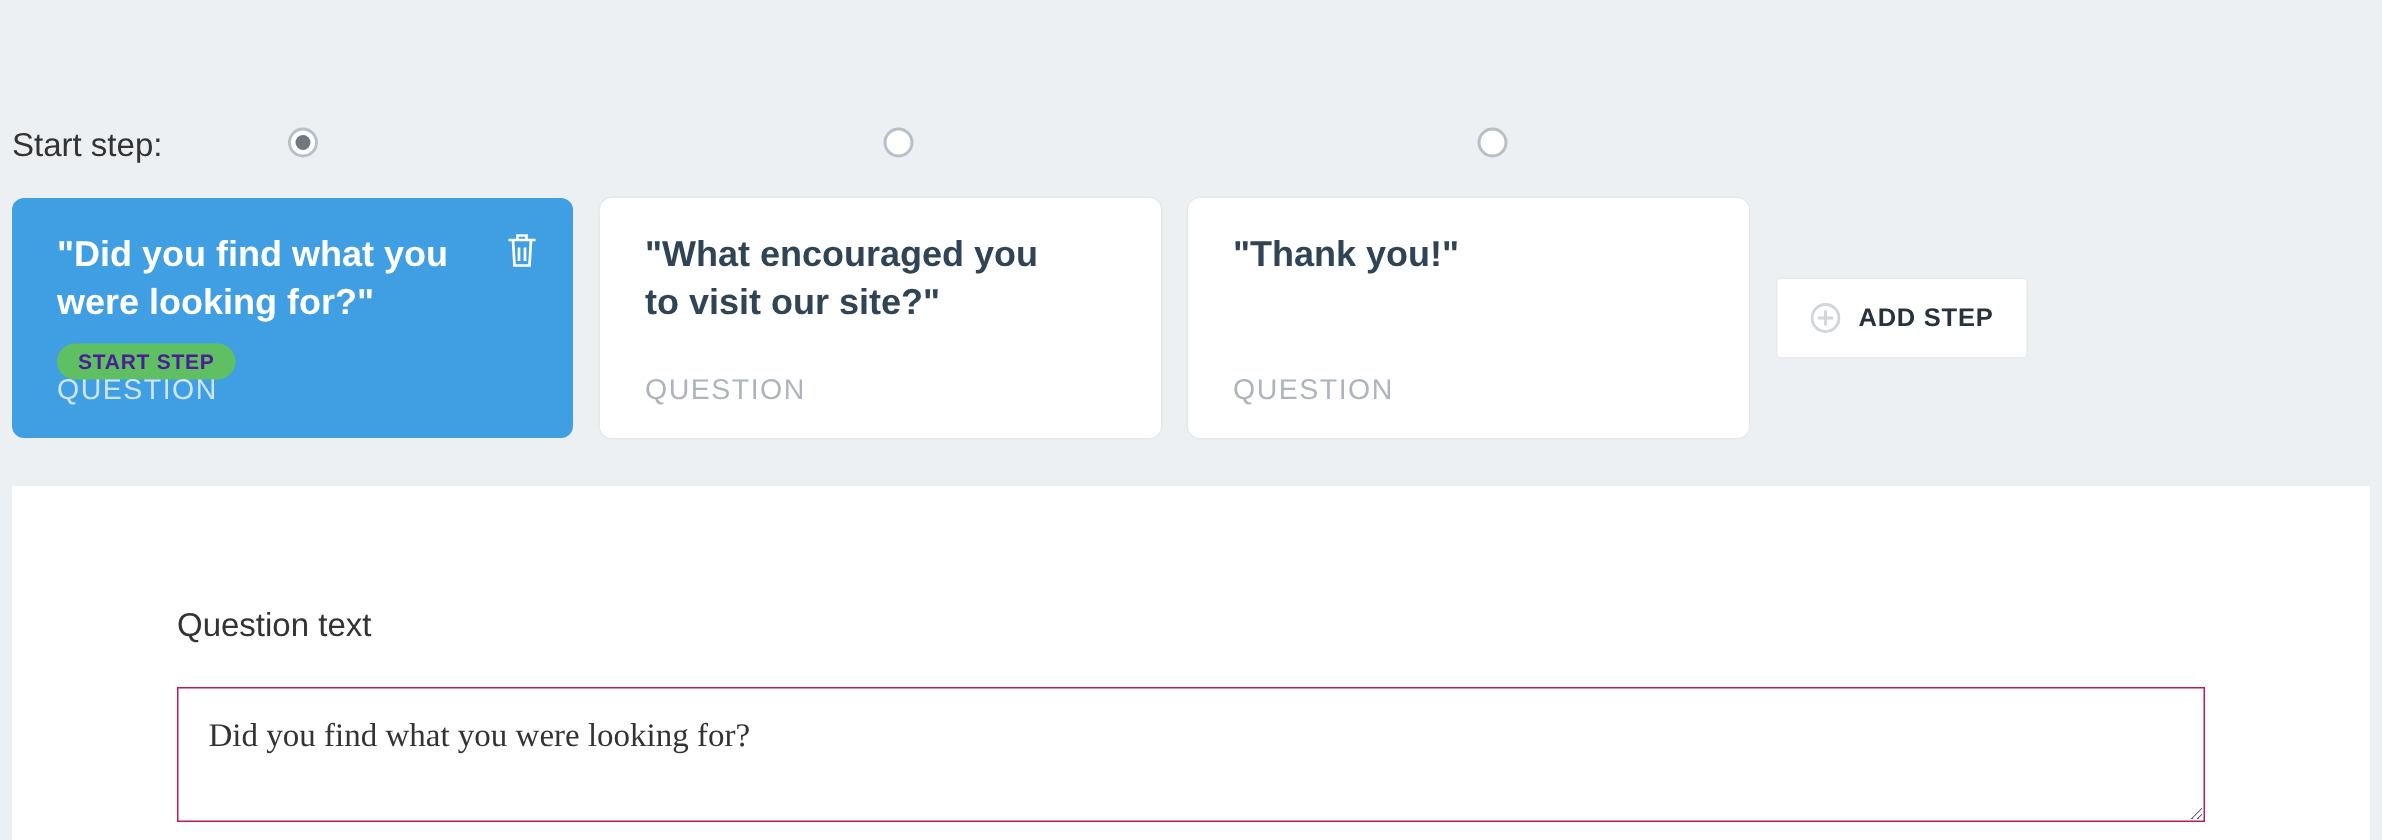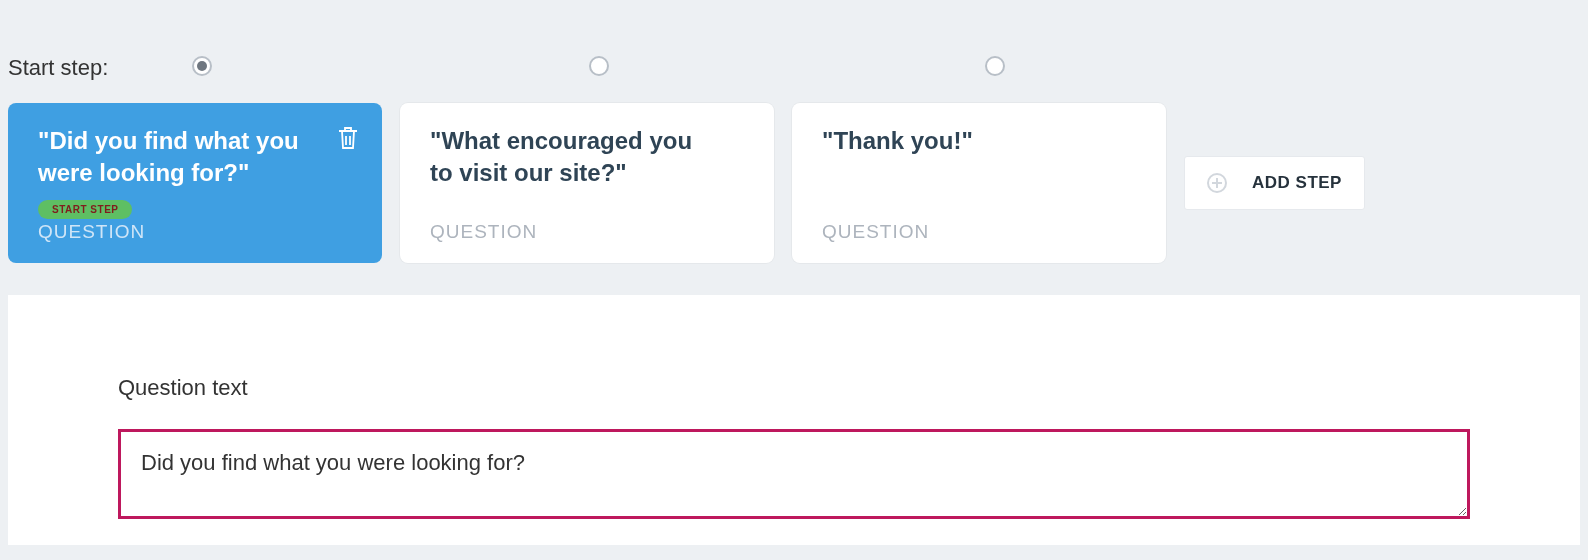--- a/index.html
+++ b/index.html
@@ -3,21 +3,21 @@
   <meta charset="utf-8">
   <style>
     * { box-sizing:border-box; margin:0; padding:0; }
     body {
       width:1588px; height:560px;
       background:#edf0f3;
       font-family:"Segoe UI","Helvetica Neue",Arial,sans-serif;
       color:#333;
       overflow:hidden;
     }
-    .start-row { padding:55px 0 0 8px; }
+    .start-row { padding:84px 0 0 8px; }
     .start-label {
       display:inline-block; width:180px; font-size:22px; color:#333;
       vertical-align:middle;
     }
     .radio-wrap { display:inline-block; width:392px; vertical-align:middle; }
     .radio {
       width:20px; height:20px; border-radius:50%;
       border:2px solid #b8bfc7; background:#fff;
       display:inline-block; position:relative; cursor:pointer;
     }
@@ -35,51 +35,51 @@
     }
     .card.active { background:#3f9fe2; color:#fff; }
     .card.inactive { background:#fff; box-shadow:0 0 0 1px rgba(0,0,0,.03); }
     .card-title {
       font-size:24px; font-weight:800; line-height:1.35;
       max-width:290px;
     }
     .card.active .card-title { color:#fff; }
     .card.inactive .card-title { color:#2f4455; }
     .badge {
-      display:inline-block; background:#5ebf63; color:#7f1d1d;
-      font-size:10px; font-weight:700; letter-spacing:.5px;
+      display:inline-block; background:#5ebf63; color:#4c1d95;
+      font-size:14px; font-weight:700; letter-spacing:.5px;
       padding:4px 14px; border-radius:14px; margin-top:10px;
     }
     .card-type {
       position:absolute; bottom:20px; left:30px;
       font-size:19px; font-weight:400; letter-spacing:1px;
     }
     .card.active .card-type { color:#cfe5f7; }
     .card.inactive .card-type { color:#adb4bd; }
     .trash {
       position:absolute; right:22px; top:22px; cursor:pointer;
     }
     .trash svg{ width:24px; height:26px; stroke:#fff; fill:none; stroke-width:1.8; }
     .add-step-btn {
-      align-self:center; display:flex; align-items:flex-start; gap:25px;
+      align-self:center; display:flex; align-items:flex-start; gap:12px;
       background:#fff; border:1px solid #e6e9ed; padding:16px 22px;
       font-size:17px; font-weight:800; letter-spacing:.5px; color:#26323c;
       cursor:pointer; border-radius:3px;
     }
     .plus-icon{ width:20px; height:20px; }
     .plus-icon svg{ width:20px; height:20px; }
 
     .editor-panel {
       background:#fff; margin:32px 8px 0 8px; height:250px;
       padding:80px 110px 0 110px;
     }
     .field-label { font-size:22px; color:#333; margin-bottom:28px; }
     .qtext {
       width:100%; height:90px; resize:both;
-      border:3px solid #be185d; font-size:22px; font-family:Liberation Sans, sans-serif;
+      border:1px solid #be185d; font-size:22px; font-family:Liberation Serif, serif;
       padding:18px 20px; color:#333;
     }
   </style>
 </head>
 <body>
 
 <div class="start-row">
   <span class="start-label">Start step:</span>
   <span class="radio-wrap"><span class="radio selected"></span></span>
   <span class="radio-wrap"><span class="radio"></span></span>

